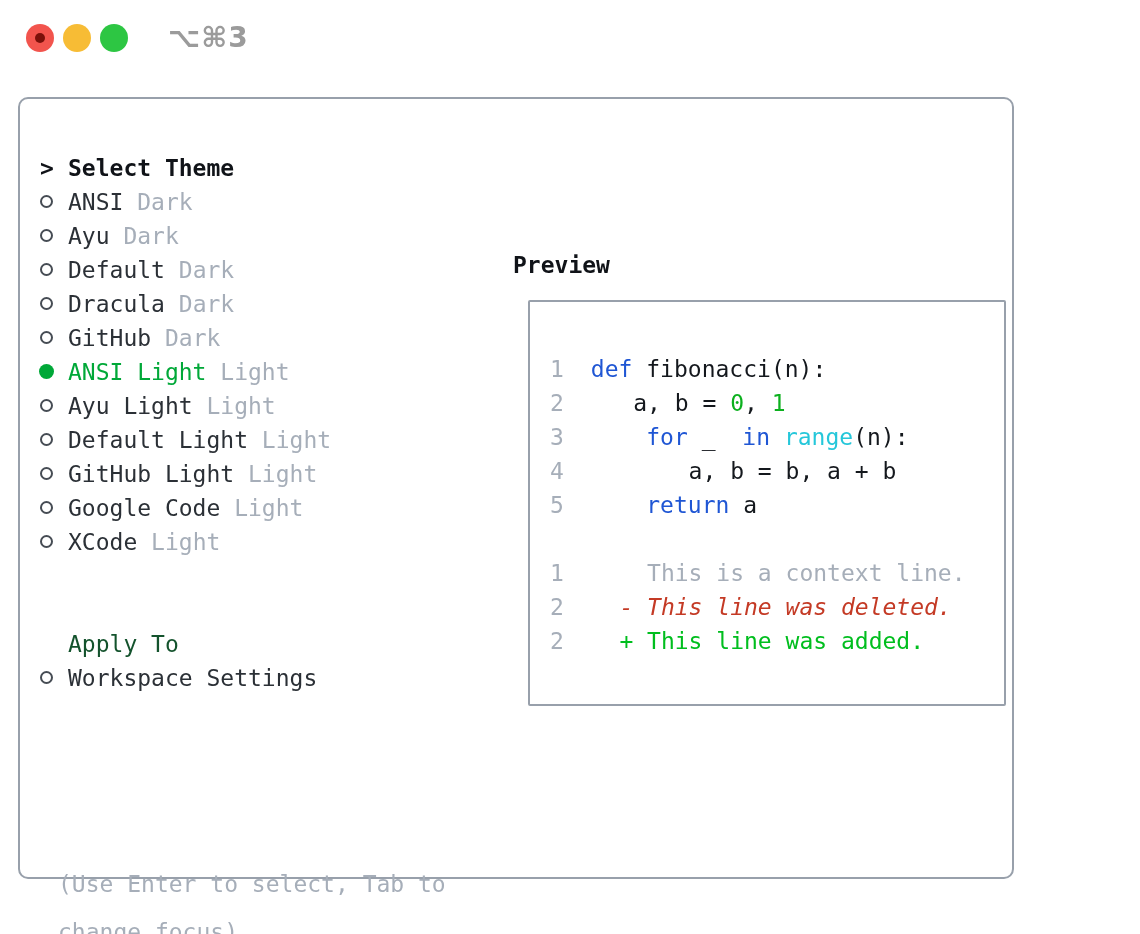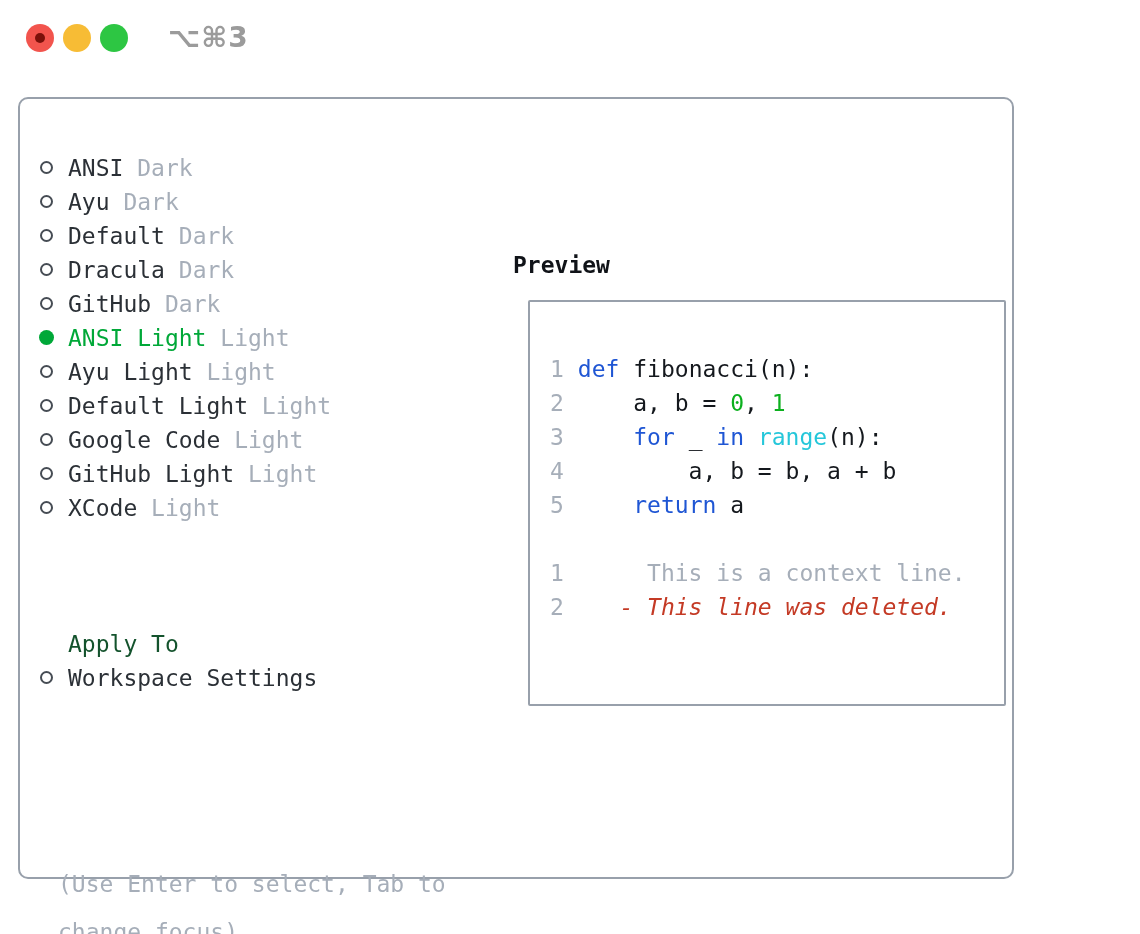--- a/index.html
+++ b/index.html
@@ -39,21 +39,21 @@
 
   
   .preview-title{position:absolute;left:493px;top:149px;height:34px;line-height:34px;
     font-size:23px;font-weight:bold;color:#101318;white-space:pre;}
   .preview-box{position:absolute;left:508px;top:201px;width:478px;height:406px;
     border:2px solid var(--border);border-radius:2px;background:#fff;}
   .code{position:absolute;left:20px;top:50px;}
   .code-line{white-space:pre;height:34px;line-height:34px;font-size:23px;color:var(--ink);}
   .ln{display:inline-block;width:14px;color:var(--muted);}
   .tok-plain{color:var(--ink);}
-  .tok-kw{color:var(--kw);}
+  .tok-kw{color:var(--kw);margin-left:13px;}
   .tok-fn{color:var(--fn);}
   .tok-num{color:var(--numlit);}
   .tok-ctx{color:var(--muted);margin-top:40px;}
   .tok-del{color:var(--del);font-style:italic;}
   .tok-add{color:var(--add);}
 
   #theme-list-block{position:absolute;left:20px;top:52px;}
   #apply-block{position:absolute;left:20px;top:528px;}
 </style>
 </head>
@@ -64,31 +64,32 @@
   <span class="traffic red">
       <span class="inner"></span>
     </span>
   <span class="traffic yellow"></span>
   <span class="traffic green"></span>
   <div class="win-title">⌥⌘3</div>
 
   <div class="main-box">
 
     <div id="theme-list-block">
+      <div class="row"><span class="prompt">&gt;</span><span class="list-title">Select Theme</span></div>
 
     <div class="row theme-row"><span class="marker"><span class="dot"></span></span><span class="name">ANSI</span><span class="tag"> Dark</span></div>
         <div class="row theme-row"><span class="marker"><span class="dot"></span></span><span class="name">Ayu</span><span class="tag"> Dark</span></div>
         <div class="row theme-row"><span class="marker"><span class="dot"></span></span><span class="name">Default</span><span class="tag"> Dark</span></div>
         <div class="row theme-row"><span class="marker"><span class="dot"></span></span><span class="name">Dracula</span><span class="tag"> Dark</span></div>
         <div class="row theme-row"><span class="marker"><span class="dot"></span></span><span class="name">GitHub</span><span class="tag"> Dark</span></div>
         <div class="row theme-row selected"><span class="marker"><span class="dot filled"></span></span><span class="name">ANSI Light</span><span class="tag"> Light</span></div>
         <div class="row theme-row"><span class="marker"><span class="dot"></span></span><span class="name">Ayu Light</span><span class="tag"> Light</span></div>
         <div class="row theme-row"><span class="marker"><span class="dot"></span></span><span class="name">Default Light</span><span class="tag"> Light</span></div>
+        <div class="row theme-row"><span class="marker"><span class="dot"></span></span><span class="name">GitHub Light</span><span class="tag"> Light</span></div>
         <div class="row theme-row"><span class="marker"><span class="dot"></span></span><span class="name">Google Code</span><span class="tag"> Light</span></div>
-        <div class="row theme-row"><span class="marker"><span class="dot"></span></span><span class="name">GitHub Light</span><span class="tag"> Light</span></div>
         <div class="row theme-row"><span class="marker"><span class="dot"></span></span><span class="name">XCode</span><span class="tag"> Light</span></div>
       </div>
 
     <div id="apply-block">
       <div class="row"><span class="marker"></span><span style="color:#14532d;">Apply To</span></div>
 
         <div class="row theme-row"><span class="marker"><span class="dot"></span></span><span class="name">Workspace Settings</span></div>
       </div>
 
     <div class="hint">(Use Enter to select, Tab to change focus)</div>
@@ -98,17 +99,18 @@
       <div class="code">
 
       <div class="code-line"><span class="ln">1</span><span class="tok-plain"> </span><span class="tok-kw">def</span><span class="tok-plain"> fibonacci(n):</span></div>
           <div class="code-line"><span class="ln">2</span><span class="tok-plain">     a, b = </span><span class="tok-num">0</span><span class="tok-plain">, </span><span class="tok-num">1</span></div>
           <div class="code-line"><span class="ln">3</span><span class="tok-plain">     </span><span class="tok-kw">for</span><span class="tok-plain"> _ </span><span class="tok-kw">in</span><span class="tok-plain"> </span><span class="tok-fn">range</span><span class="tok-plain">(n):</span></div>
           <div class="code-line"><span class="ln">4</span><span class="tok-plain">         a, b = b, a + b</span></div>
           <div class="code-line"><span class="ln">5</span><span class="tok-plain">     </span><span class="tok-kw">return</span><span class="tok-plain"> a</span></div>
           <div class="code-line"><span class="ln"></span></div>
           <div class="code-line"><span class="ln">1</span><span class="tok-ctx">      This is a context line.</span></div>
           <div class="code-line"><span class="ln">2</span><span class="tok-del">    - This line was deleted.</span></div>
+          <div class="code-line"><span class="ln">2</span><span class="tok-add">    + This line was added.</span></div>
         </div>
     </div>
 
   </div>
 </div>
 
 </body></html>

